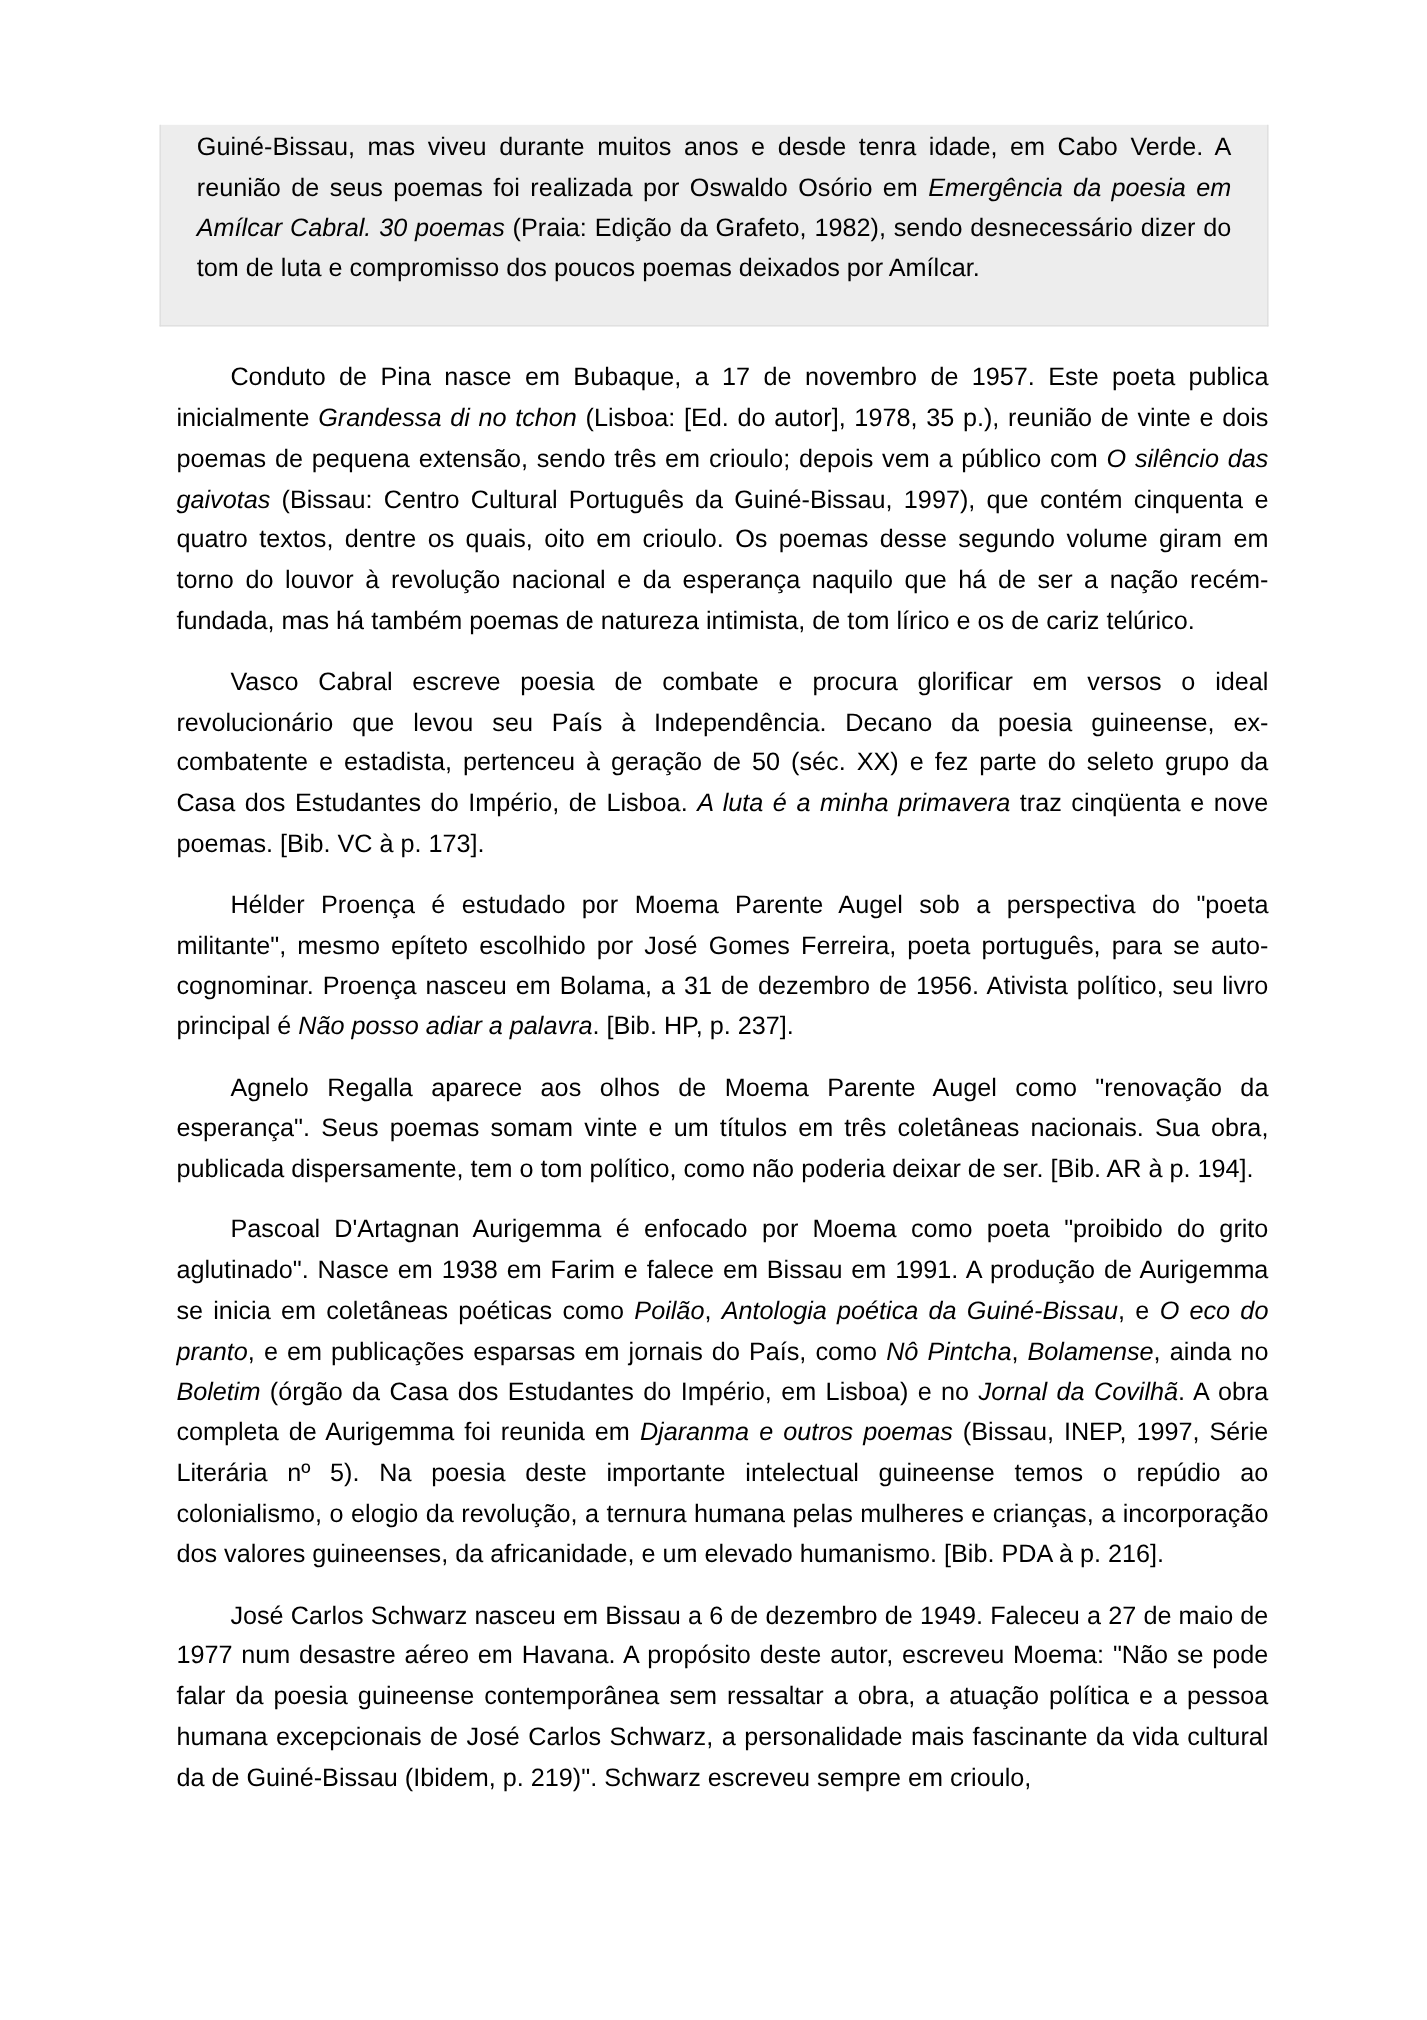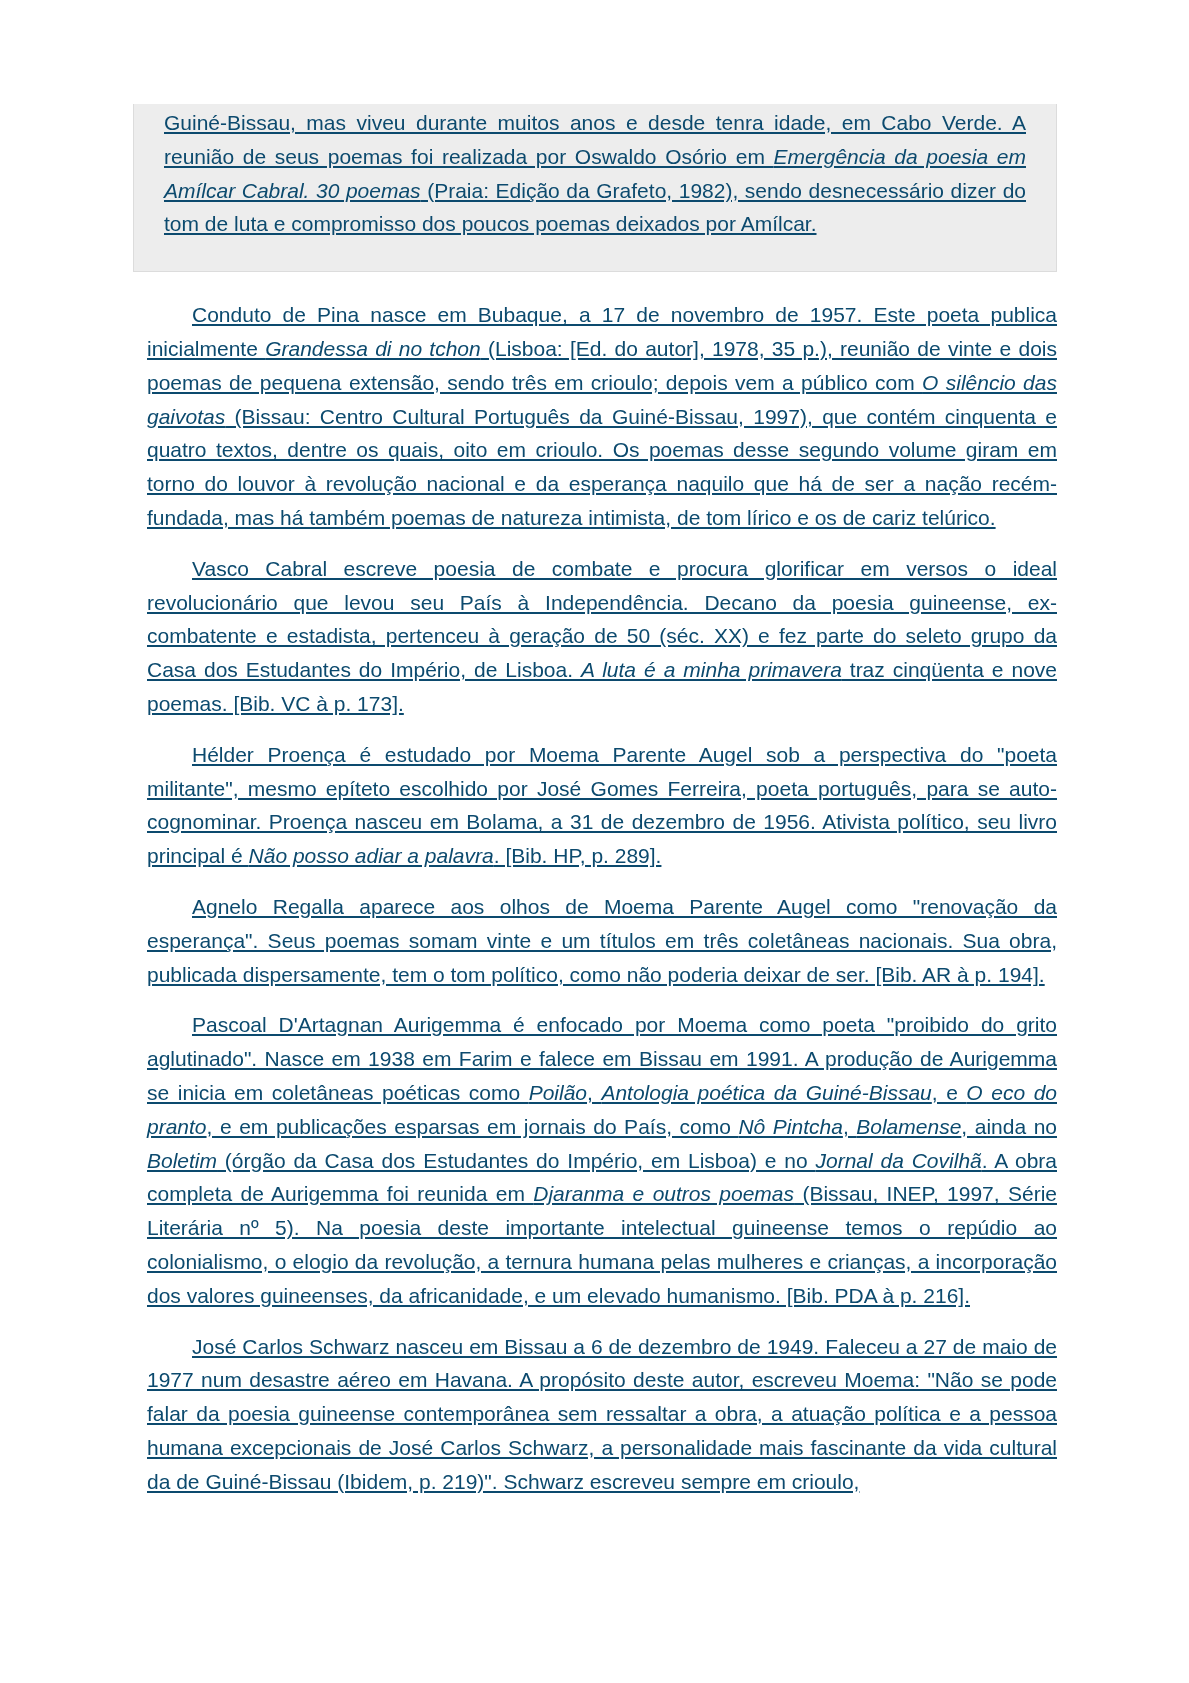--- a/index.html
+++ b/index.html
@@ -5,22 +5,21 @@
   html, body { margin: 0; padding: 0; background: #ffffff; }
   body { width: 1189px; height: 1683px; position: relative; overflow: hidden; }
   .page {
     position: absolute;
     left: 133px;
     top: 112px;
     width: 924px;
     font-family: "Liberation Sans", "DejaVu Sans", sans-serif;
     font-size: 21px;
     line-height: 33.8px;
-    color: #0c4a6e;
-    text-decoration: underline;
+    color: #000000;
   }
   .note-box {
     background: #ededed;
     border: 1px solid #dcdcdc;
     border-top: none;
     margin: 0 0 0 0;
     padding: 2px 30px 30px 30px;
     text-align: justify;
     position: relative;
     top: -8px;
@@ -41,20 +40,20 @@
   <div class="note-box">
     <p>
       <span>Guiné-Bissau, mas viveu durante muitos anos e desde tenra idade, em Cabo Verde. A reunião de seus poemas foi realizada por Oswaldo Osório em </span><i>Emergência da poesia em Amílcar Cabral. 30 poemas</i><span> (Praia: Edição da Grafeto, 1982), sendo desnecessário dizer do tom de luta e compromisso dos poucos poemas deixados por Amílcar.</span>
     </p>
   </div>
 
   <p class="para first-para"><span>Conduto de Pina nasce em Bubaque, a 17 de novembro de 1957. Este poeta publica inicialmente </span><i>Grandessa di no tchon</i><span> (Lisboa: [Ed. do autor], 1978, 35 p.), reunião de vinte e dois poemas de pequena extensão, sendo três em crioulo; depois vem a público com </span><i>O silêncio das gaivotas</i><span> (Bissau: Centro Cultural Português da Guiné-Bissau, 1997), que contém cinquenta e quatro textos, dentre os quais, oito em crioulo. Os poemas desse segundo volume giram em torno do louvor à revolução nacional e da esperança naquilo que há de ser a nação recém-fundada, mas há também poemas de natureza intimista, de tom lírico e os de cariz telúrico.</span></p>
 
   <p class="para"><span>Vasco Cabral escreve poesia de combate e procura glorificar em versos o ideal revolucionário que levou seu País à Independência. Decano da poesia guineense, ex-combatente e estadista, pertenceu à geração de 50 (séc. XX) e fez parte do seleto grupo da Casa dos Estudantes do Império, de Lisboa. </span><i>A luta é a minha primavera</i><span> traz cinqüenta e nove poemas. [Bib. VC à p. 173].</span></p>
 
-  <p class="para"><span>Hélder Proença é estudado por Moema Parente Augel sob a perspectiva do "poeta militante", mesmo epíteto escolhido por José Gomes Ferreira, poeta português, para se auto-cognominar. Proença nasceu em Bolama, a 31 de dezembro de 1956. Ativista político, seu livro principal é </span><i>Não posso adiar a palavra</i><span>. [Bib. HP, p. 289].</span></p>
+  <p class="para"><span>Hélder Proença é estudado por Moema Parente Augel sob a perspectiva do "poeta militante", mesmo epíteto escolhido por José Gomes Ferreira, poeta português, para se auto-cognominar. Proença nasceu em Bolama, a 31 de dezembro de 1956. Ativista político, seu livro principal é </span><i>Não posso adiar a palavra</i><span>. [Bib. HP, p. 237].</span></p>
 
   <p class="para"><span>Agnelo Regalla aparece aos olhos de Moema Parente Augel como "renovação da esperança". Seus poemas somam vinte e um títulos em três coletâneas nacionais. Sua obra, publicada dispersamente, tem o tom político, como não poderia deixar de ser. [Bib. AR à p. 194].</span></p>
 
   <p class="para"><span>Pascoal D'Artagnan Aurigemma é enfocado por Moema como poeta "proibido do grito aglutinado". Nasce em 1938 em Farim e falece em Bissau em 1991. A produção de Aurigemma se inicia em coletâneas poéticas como </span><i>Poilão</i><span>, </span><i>Antologia poética da Guiné-Bissau</i><span>, e </span><i>O eco do pranto</i><span>, e em publicações esparsas em jornais do País, como </span><i>Nô Pintcha</i><span>, </span><i>Bolamense</i><span>, ainda no </span><i>Boletim</i><span> (órgão da Casa dos Estudantes do Império, em Lisboa) e no </span><i>Jornal da Covilhã</i><span>. A obra completa de Aurigemma foi reunida  em </span><i>Djaranma e outros poemas</i><span> (Bissau, INEP, 1997, Série Literária nº 5). Na poesia deste importante intelectual guineense temos o repúdio ao colonialismo, o elogio da revolução, a ternura humana pelas mulheres e crianças, a incorporação dos valores guineenses, da africanidade, e um elevado humanismo. [Bib. PDA à p. 216].</span></p>
 
   <p class="para"><span>José Carlos Schwarz nasceu em Bissau a 6 de dezembro de 1949. Faleceu a 27 de maio de 1977 num desastre aéreo em Havana. A propósito deste autor, escreveu Moema: "Não se pode falar da poesia guineense contemporânea sem ressaltar a obra, a atuação política e a pessoa humana excepcionais de José Carlos Schwarz, a personalidade mais fascinante da vida cultural da de Guiné-Bissau (Ibidem, p. 219)". Schwarz escreveu sempre em crioulo,</span></p>
 </div>
 
 </body></html>

